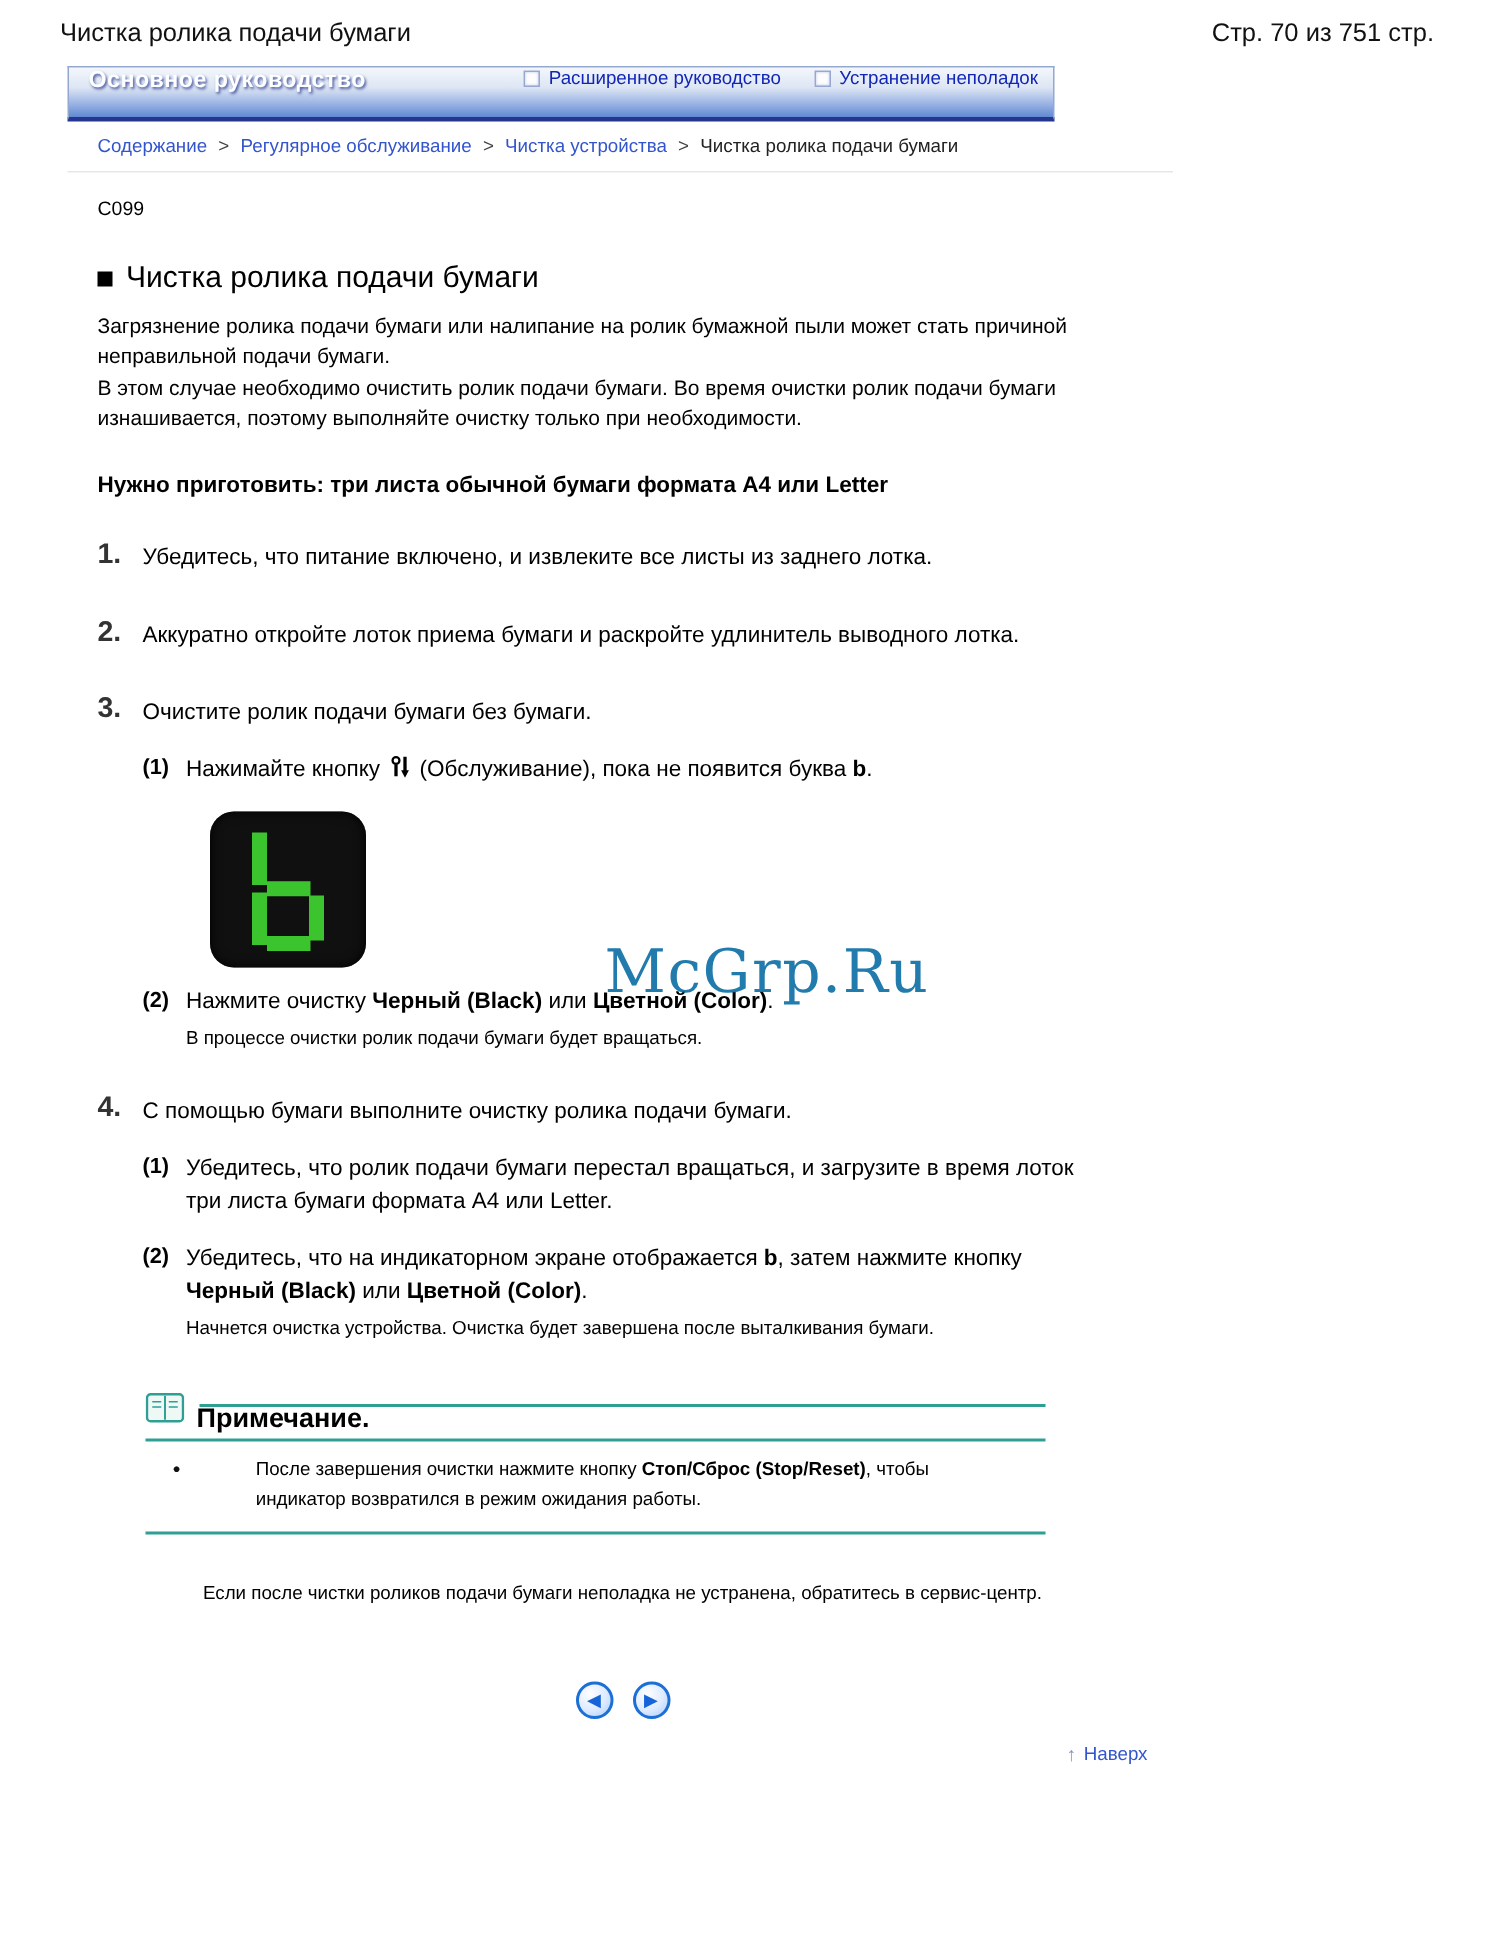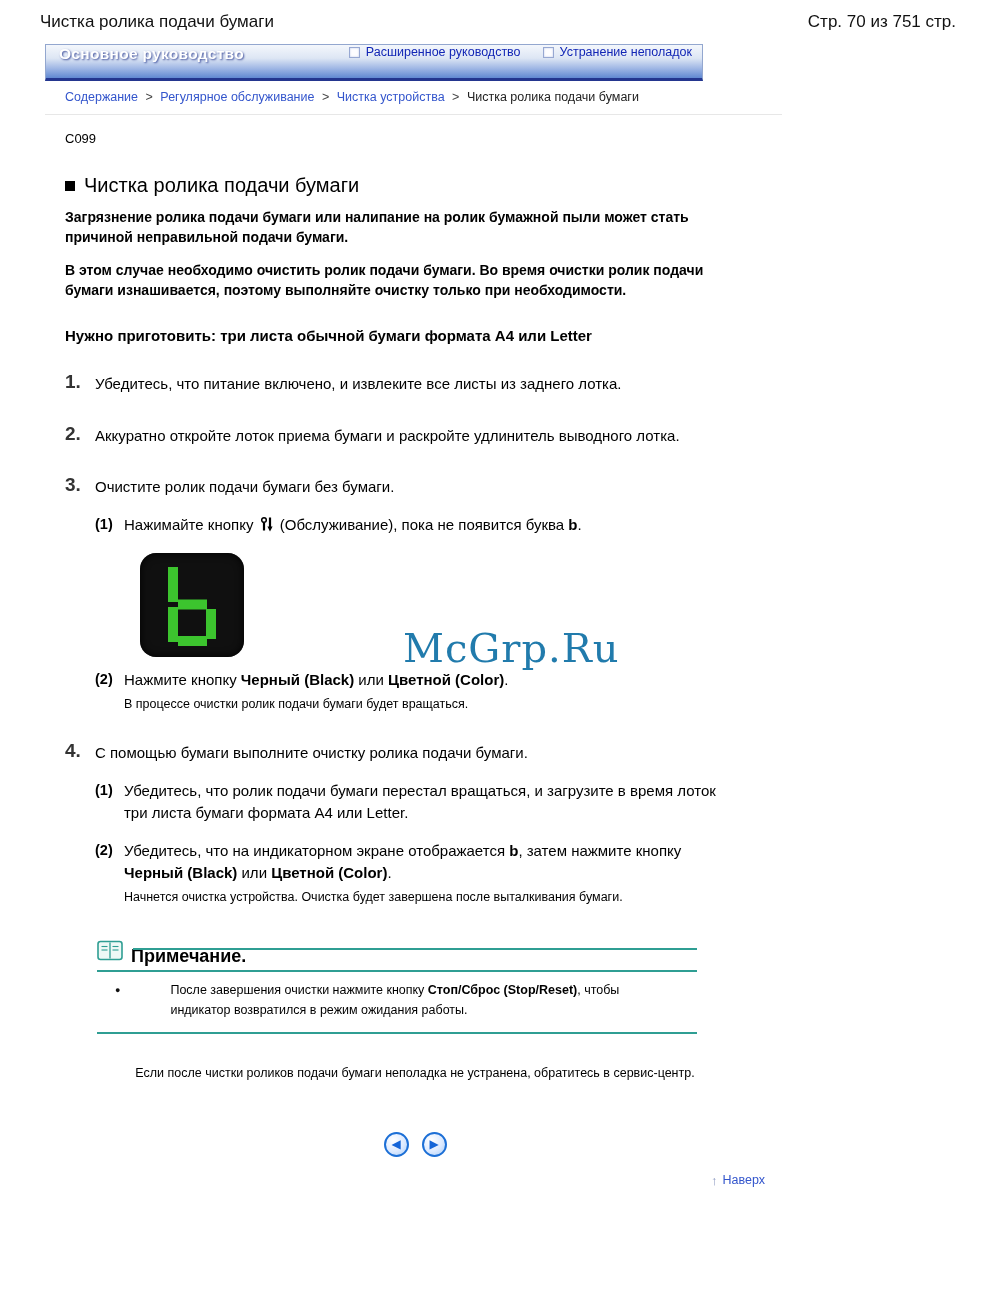--- a/index.html
+++ b/index.html
@@ -48,22 +48,22 @@
   
   .content { margin-left:65px; width:700px; position:relative; }
   .doc-code { margin-top:16px; font-size:13px; }
 
   .article-title {
     margin-top:28px; font-size:20px; font-weight:normal;
     display:flex; align-items:center; gap:9px; color:#000;
   }
   .square-bullet { width:10px; height:10px; background:#000; display:inline-block; }
 
-  .intro { margin-top:10px; font-size:14px; line-height:1.45; max-width:690px;font-weight:bold; }
-  .intro + .intro { margin-top:12px; }
+  .intro { margin-top:10px; font-size:14px; line-height:1.45; max-width:690px; }
+  .intro + .intro { margin-top:0; }
 
   .prepare { margin-top:27px; font-size:15px; font-weight:bold; }
 
   
   .step { display:flex; margin-top:27px; }
   .step-num { width:30px; flex:0 0 30px; font-size:19px; font-weight:bold; color:#333; line-height:1.15; }
   .step-text { font-size:15px; line-height:1.5; max-width:645px; padding-top:2px; }
 
   .substep { display:flex; margin:15px 0 0 30px; }
   .sub-num { flex:0 0 29px; font-weight:bold; font-size:14.5px; padding-top:2px; }
@@ -203,21 +203,21 @@
           <line x1="13" y1="40.5" x2="42" y2="40.5"></line>
           <line x1="46" y1="45" x2="46" y2="75"></line>
           <line x1="13" y1="77" x2="42" y2="77"></line>
         </g>
       </svg>
     </div>
 
     <div class="substep" style="margin-top:12px;">
       <span class="sub-num">(2)</span>
       <span class="sub-text">
-        <span>Нажмите кнопку </span><b>Черный (Black)</b><span> или </span><b>Цветной (Color)</b><span>.</span>
+        <span>Нажмите очистку </span><b>Черный (Black)</b><span> или </span><b>Цветной (Color)</b><span>.</span>
       </span>
     </div>
     <div class="sub-note">В процессе очистки ролик подачи бумаги будет вращаться.</div>
 
     <div class="step">
       <span class="step-num">4.</span>
       <span class="step-text">С помощью бумаги выполните очистку ролика подачи бумаги.</span>
     </div>
 
     <div class="substep">

